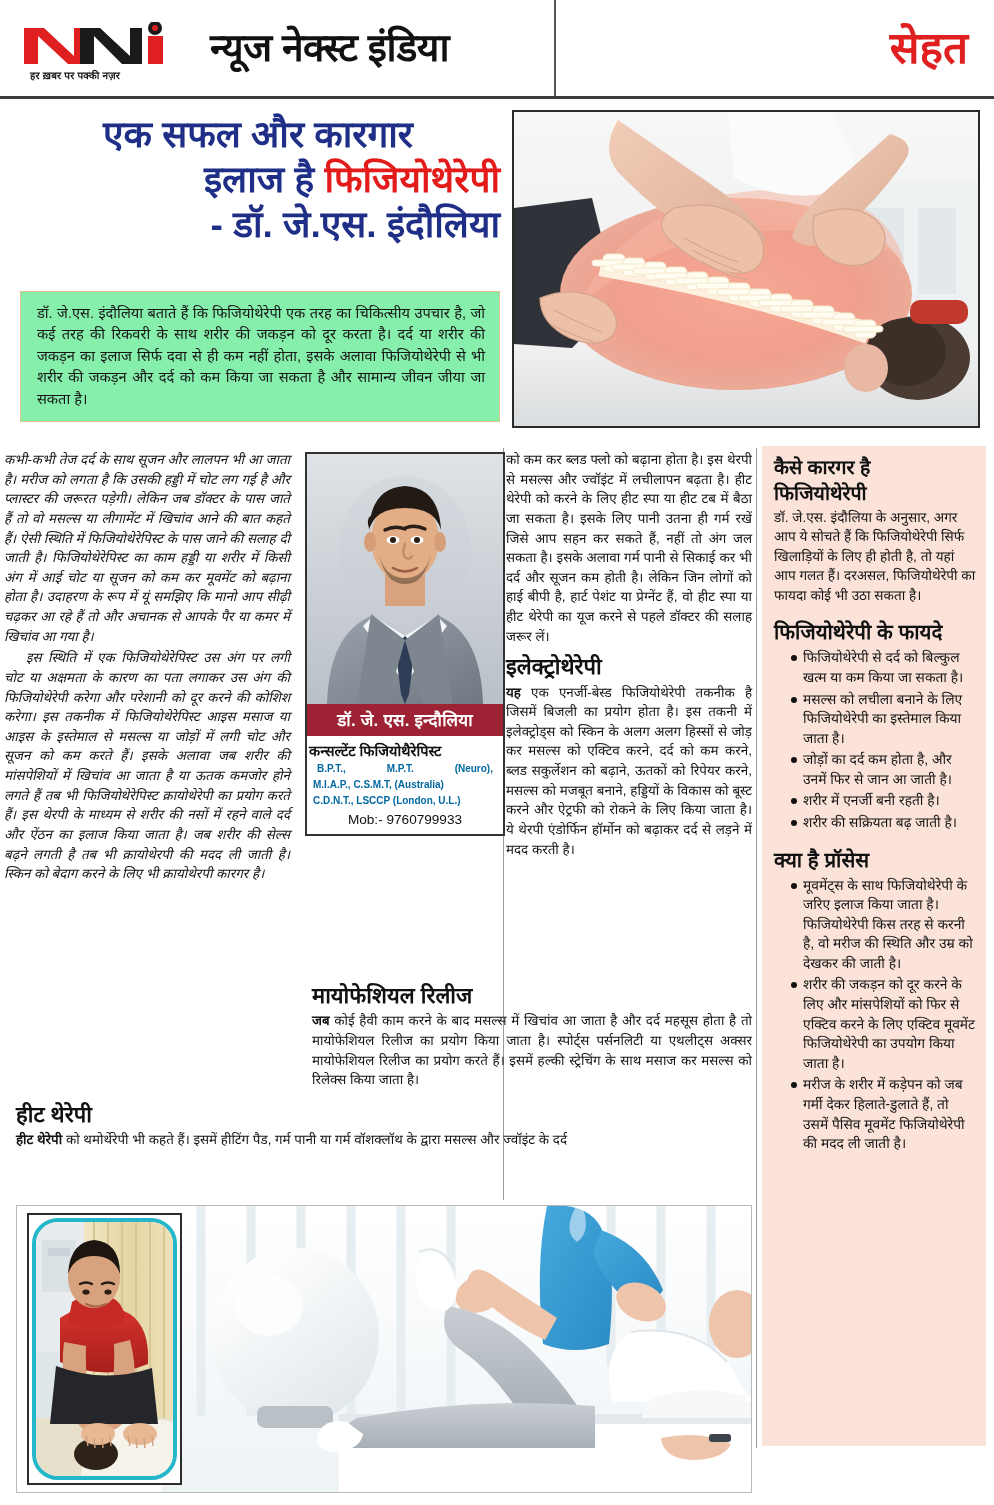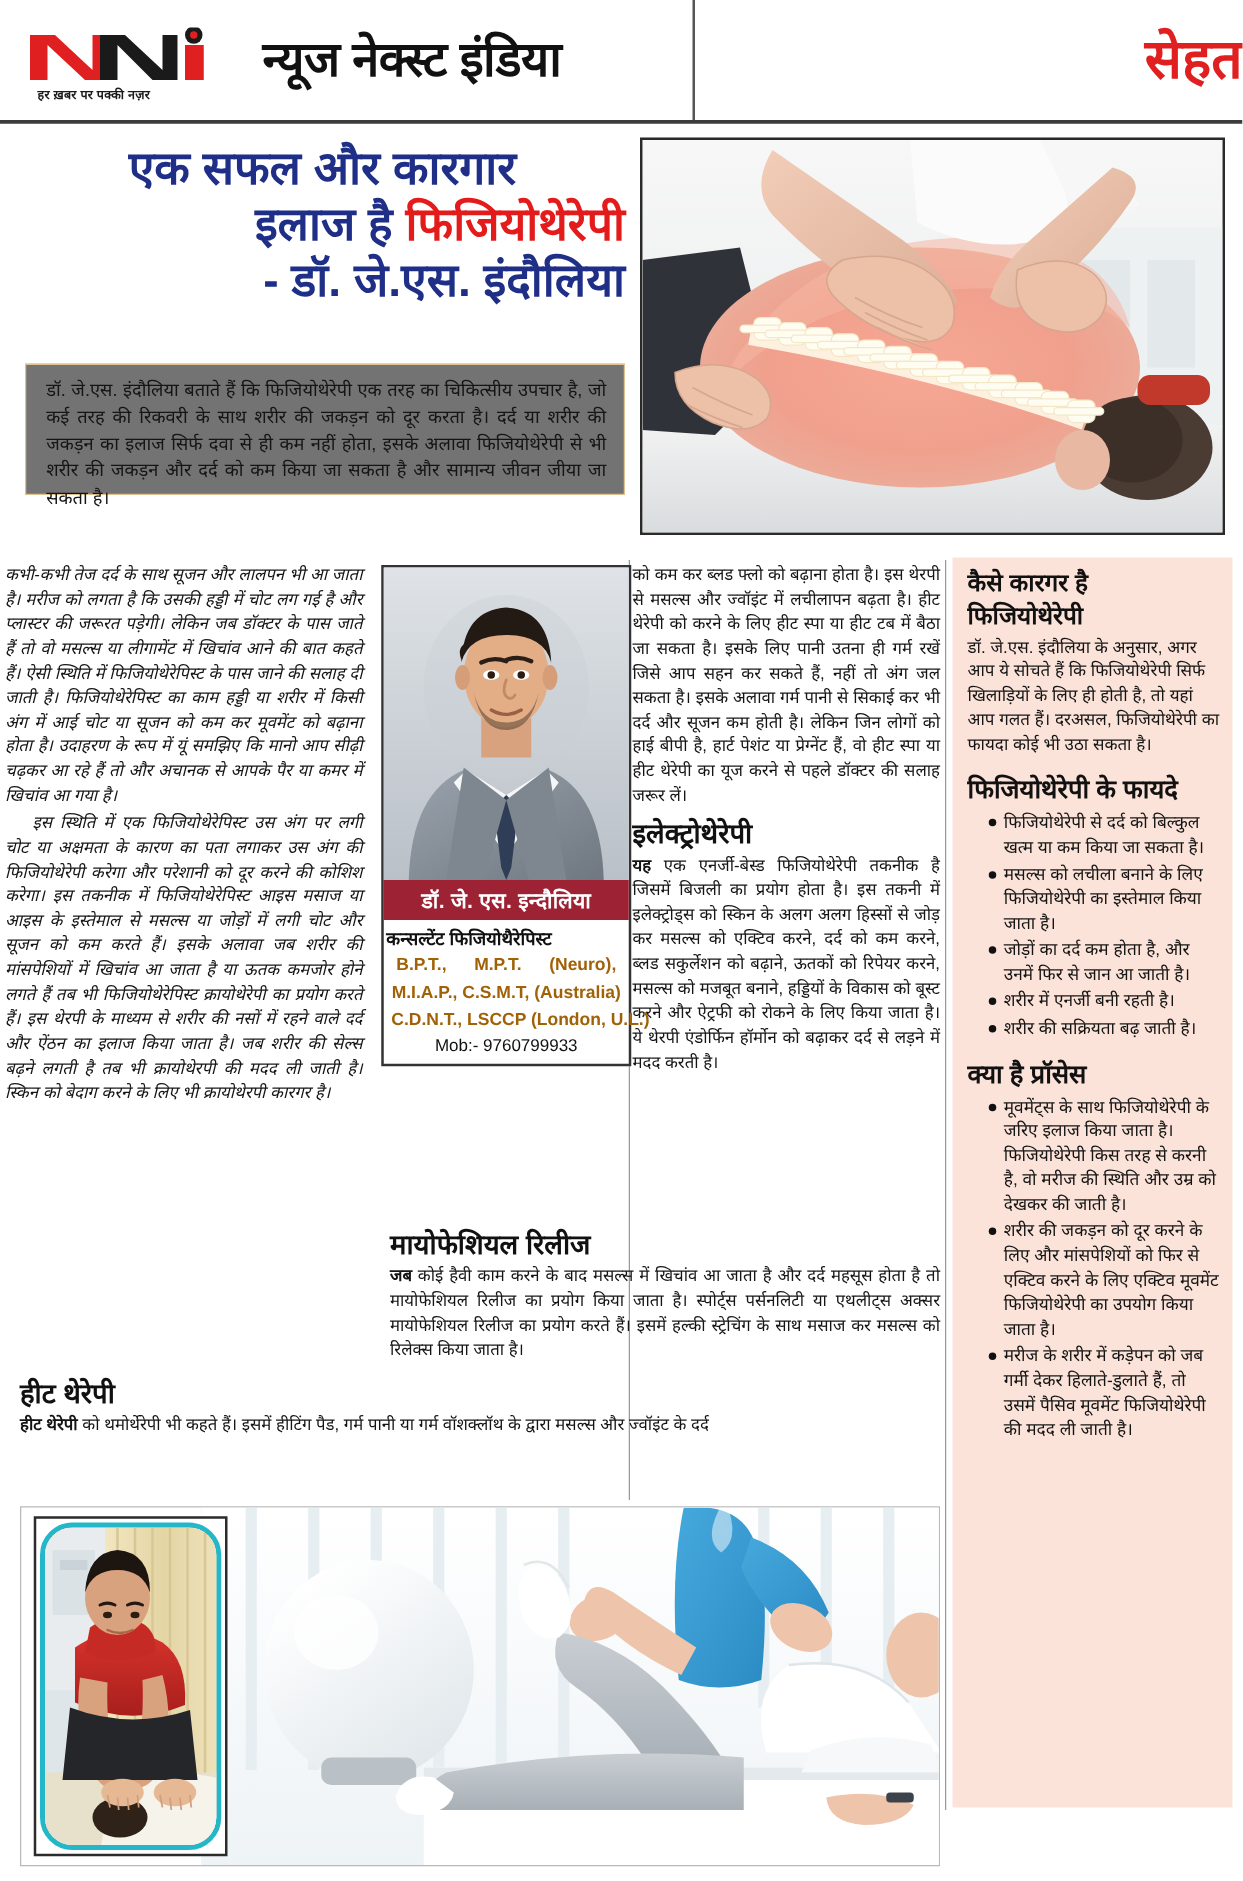--- a/index.html
+++ b/index.html
@@ -66,20 +66,21 @@
     letter-spacing: -0.5px;
     margin-left: 6px;
     margin-top: -6px;
     white-space: nowrap;
   }
   .masthead-right {
     flex: 1;
     display: flex;
     align-items: center;
     justify-content: flex-end;
+    padding-right: 26px;
   }
   .section-word {
     font-size: 44px;
     font-weight: bold;
     color: #e02020;
     letter-spacing: 0px;
     line-height: 1;
   }
 
   
@@ -96,23 +97,23 @@
     text-align: right;
     white-space: nowrap;
   }
   .headline-line.l1 { text-align: center; }
   .hl-red { color: #e31b1b; }
 
   .intro-box {
     position: absolute;
     left: 20px; top: 291px;
     width: 480px;
-    height: 105px;
-    box-sizing: border-box;
-    background: #737373;
+    height: 131px;
+    box-sizing: border-box;
+    background: #86efac;
     border: 1px solid #e0c08c;
     padding: 11px 14px 8px 16px;
   }
   .intro-text {
     font-size: 14.6px;
     line-height: 1.47;
     color: #151515;
     text-align: justify;
     font-weight: 500;
   }
@@ -187,24 +188,23 @@
     letter-spacing: 0.2px;
   }
   .doc-role {
     text-align: left;
     font-size: 14.5px;
     font-weight: bold;
     color: #111;
     padding: 4px 2px 1px 2px;
   }
   .doc-qual {
-    text-align: center;
-    font-size: 14px;
-    font-weight: bold;
-    color: #a16207;
+    font-size: 10px;
+    font-weight: bold;
+    color: #0369a1;
     padding: 1px 6px;
     line-height: 1.42;
     white-space: nowrap;
   }
   .doc-qual.spread {
     display: flex;
     justify-content: space-between;
     padding-left: 10px;
     padding-right: 10px;
   }

